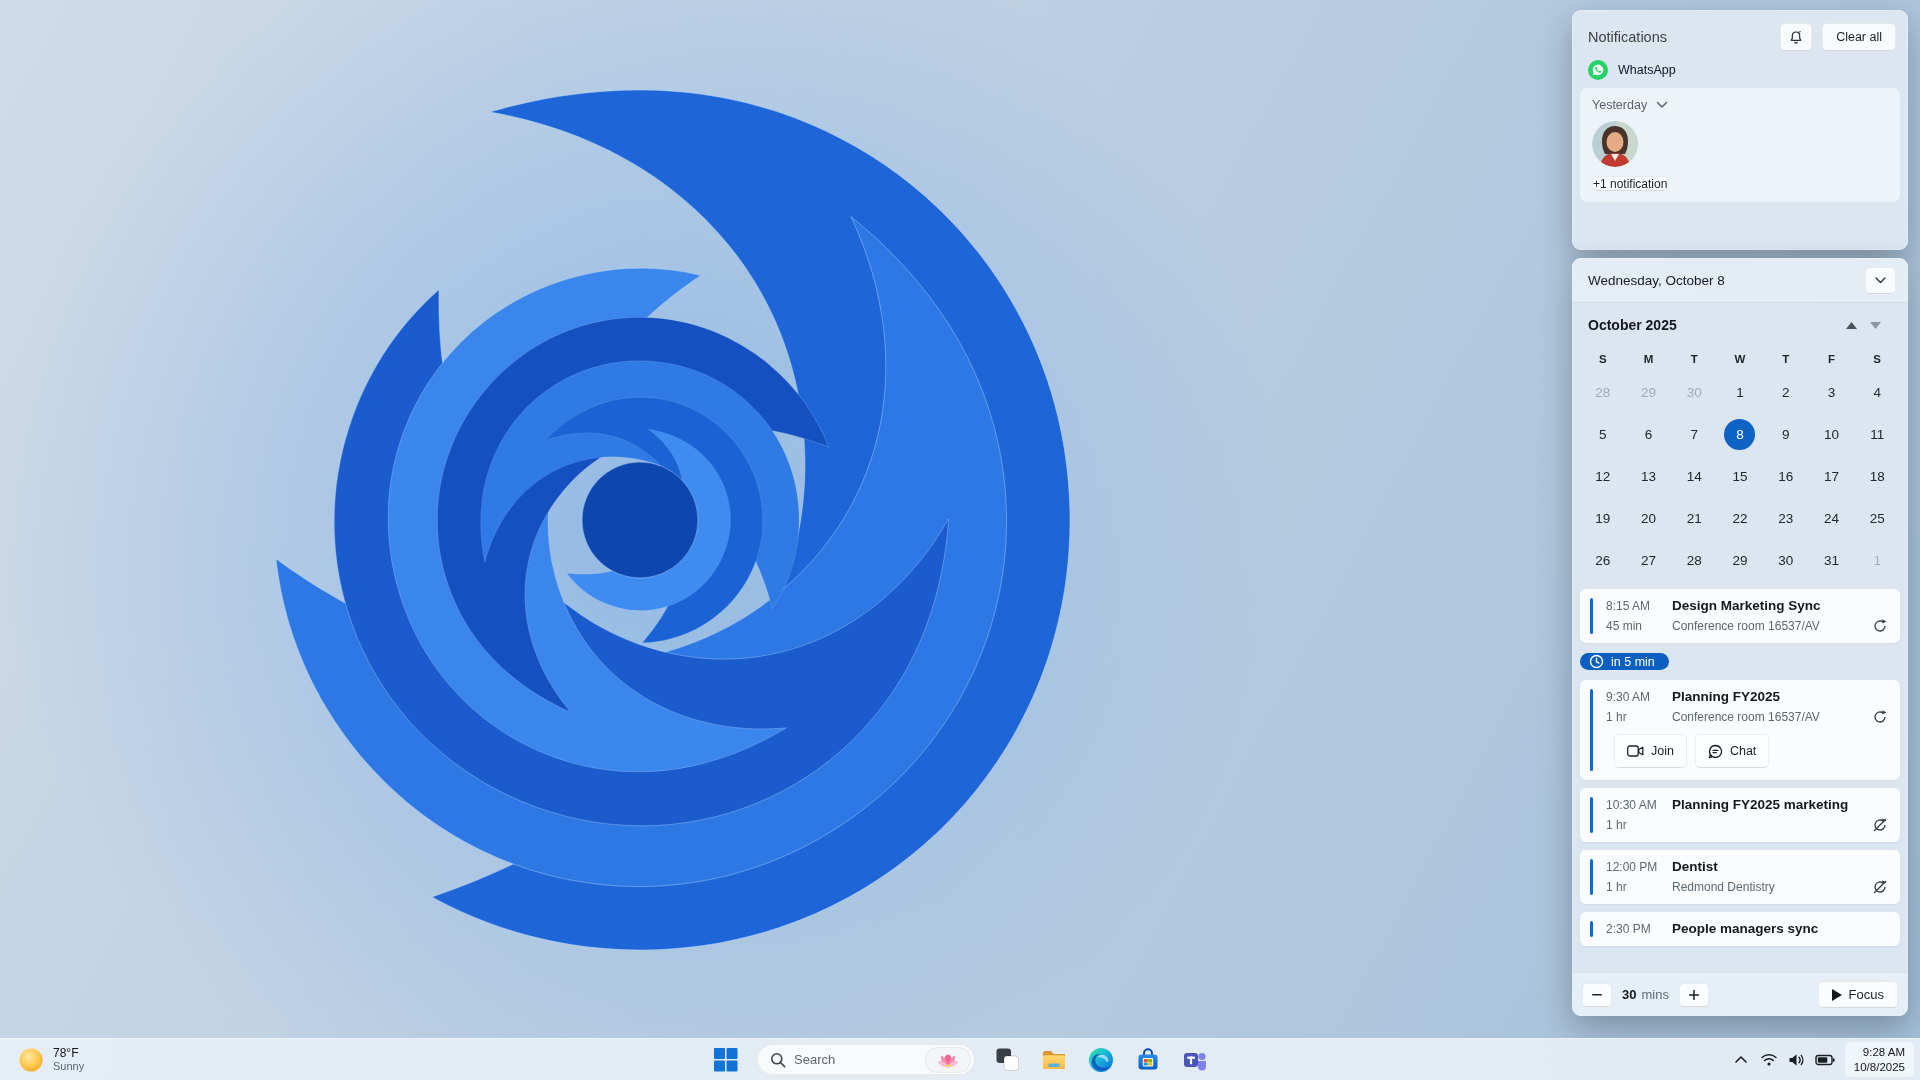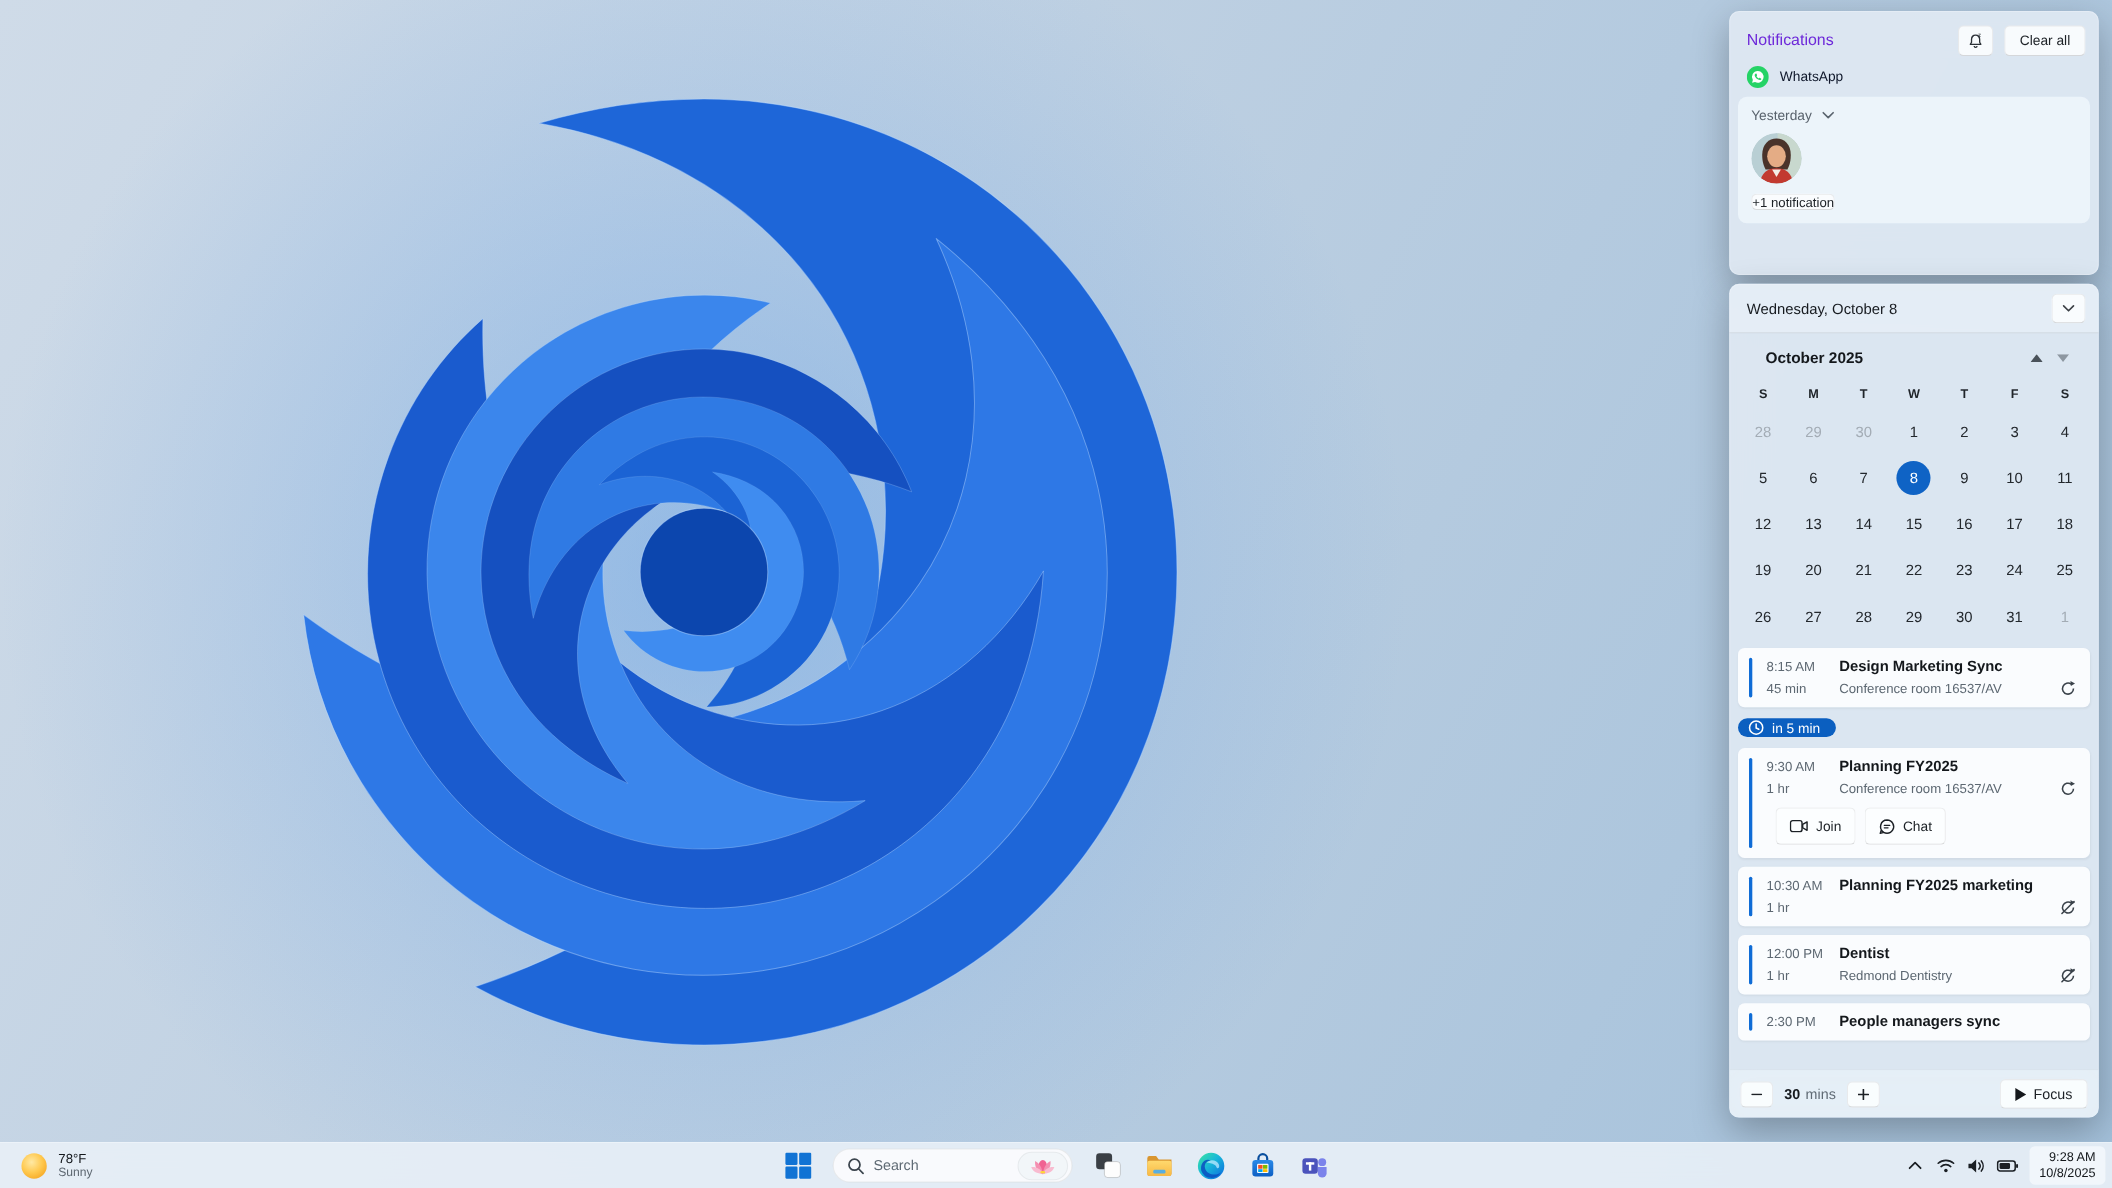--- a/index.html
+++ b/index.html
@@ -13,21 +13,21 @@
 
   
   .panel { position:absolute; right:12px; width:336px; border-radius:9px;
            background:rgba(222,232,242,0.94);
            box-shadow:0 12px 34px rgba(0,0,0,0.28), 0 0 0 1px rgba(255,255,255,0.25) inset;
            backdrop-filter:blur(18px); }
 
   
   .notif-panel { top:10px; height:240px; }
   .np-header { display:flex; align-items:center; padding:13px 12px 6px 16px; gap:10px; }
-  .np-title { flex:1; font-size:14.5px; font-weight:500; color:#6d28d9; }
+  .np-title { flex:1; font-size:14.5px; font-weight:500; color:#404040; }
   .icon-btn { width:32px; height:28px; display:flex; align-items:center; justify-content:center;
               background:rgba(253,254,255,0.85); border:1px solid rgba(0,0,0,0.07);
               border-bottom-color:rgba(0,0,0,0.14); border-radius:5px; cursor:default; }
   .btn { display:inline-flex; align-items:center; justify-content:center; gap:7px;
          background:rgba(253,254,255,0.85); border:1px solid rgba(0,0,0,0.07);
          border-bottom-color:rgba(0,0,0,0.14); border-radius:5px;
          font-size:12.5px; color:#1c2126; }
   .clear-all { height:28px; padding:0 13px; }
   .wa-row { display:flex; align-items:center; gap:10px; padding:3px 16px 8px; font-size:12.5px; color:#0f172a; }
   .notif-card { margin:0 8px; background:rgba(241,247,252,0.78); border-radius:8px; padding:10px 12px 10px 12px; }
@@ -37,21 +37,21 @@
   .sender { font-size:13.5px; font-weight:500; color:#14181d; margin-top:2px; }
   .msg-text { font-size:13px; line-height:17px; color:#59636d; margin-top:3px; width:242px; }
   .more-btn { height:15px; padding:0 0; font-size:12px; margin-top:9px; }
 
   
   .cal-panel { top:258px; height:758px; overflow:hidden; display:flex; flex-direction:column; }
   .cal-header { height:45px; flex:0 0 auto; display:flex; align-items:center; padding:0 12px 0 16px;
                 border-bottom:1px solid rgba(0,0,0,0.08); background:rgba(240,247,252,0.45); }
   .cal-date { flex:1; font-size:13.5px; color:#171b20; }
   .collapse-btn { width:31px; height:27px; }
-  .month-row { height:44px; flex:0 0 auto; display:flex; align-items:center; padding:0 21px 0 33px; }
+  .month-row { height:44px; flex:0 0 auto; display:flex; align-items:center; padding:0 21px 0 16px; }
   .month-label { flex:1; font-size:14px; font-weight:700; color:#14181c; }
   .nav-btn { width:24px; height:24px; display:flex; align-items:center; justify-content:center; }
   .dow-row { display:grid; grid-template-columns:repeat(7,1fr); padding:0 8px; height:24px; flex:0 0 auto; }
   .dow { display:flex; align-items:center; justify-content:center; font-size:11.5px; font-weight:700; color:#1f2429; }
   .cal-grid { display:grid; grid-template-columns:repeat(7,1fr); padding:0 8px; flex:0 0 auto; }
   .day { height:42px; display:flex; align-items:center; justify-content:center; font-size:13.5px; color:#23282d; cursor:default; }
   .day.muted { color:#a3acb5; }
   .day .sel { width:31px; height:31px; border-radius:50%; background:#0F63C5; color:#fff;
               display:flex; align-items:center; justify-content:center; }
   .events { flex:1; padding:8px 8px 0; display:flex; flex-direction:column; gap:8px; overflow:hidden; }

